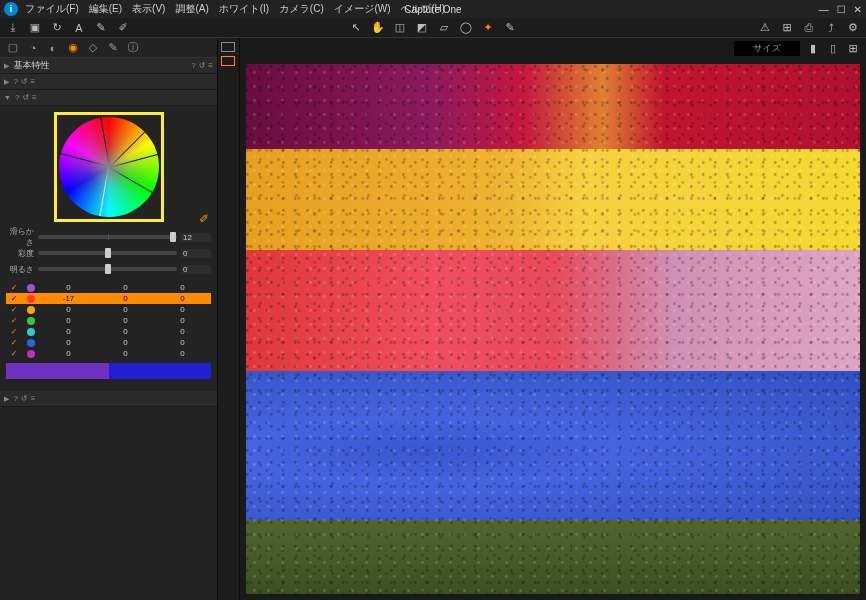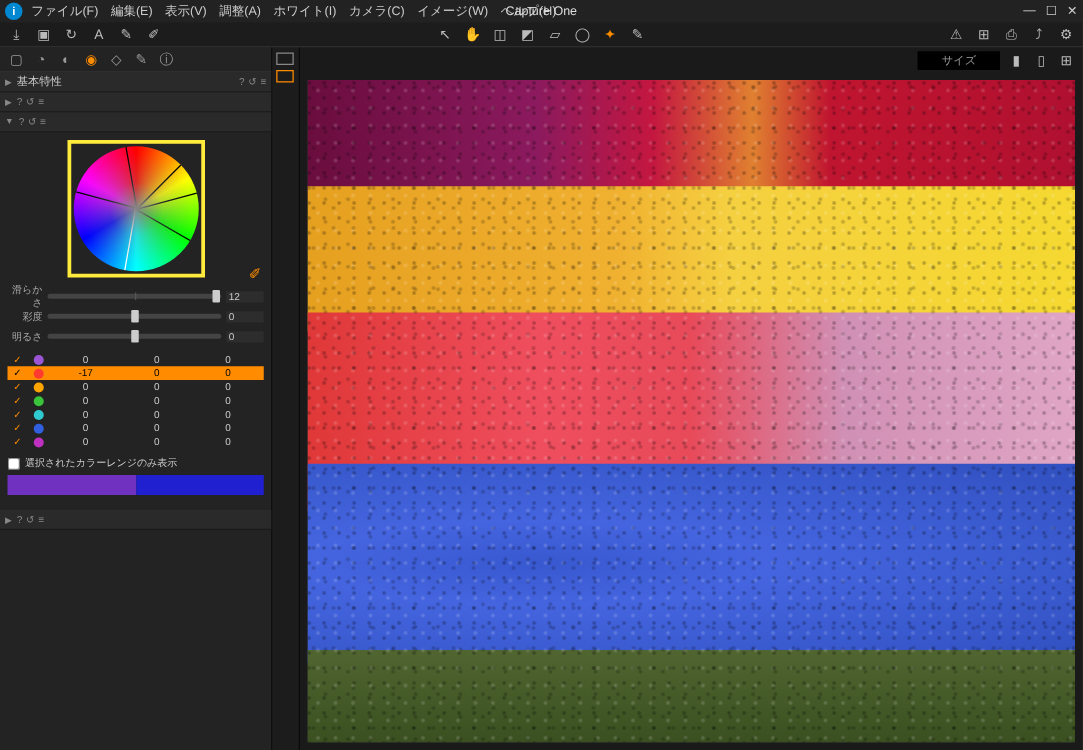--- a/index.html
+++ b/index.html
@@ -267,24 +267,20 @@
               <div class="swatch">
                 <span style="background:#c030c0"></span>
               </div>
               <div class="cell">0</div>
               <div class="cell">0</div>
               <div class="cell">0</div>
             </div>
           </div>
       </div>
 
-      <div class="adv-row">
-        <input type="checkbox" style="">
-        <span>選択されたカラーレンジのみ表示</span>
-      </div>
       <div class="grad-bar">
         <div id="grad0" style="background: rgb(112, 48, 192);"></div>
         <div id="grad1" style="background: rgb(32, 32, 208);"></div>
       </div>
     </div>
 
     <div class="panel-head" style="margin-top:6px">
       <span class="arrow">▶</span>
       <span class="controls">
           <span>?</span>

